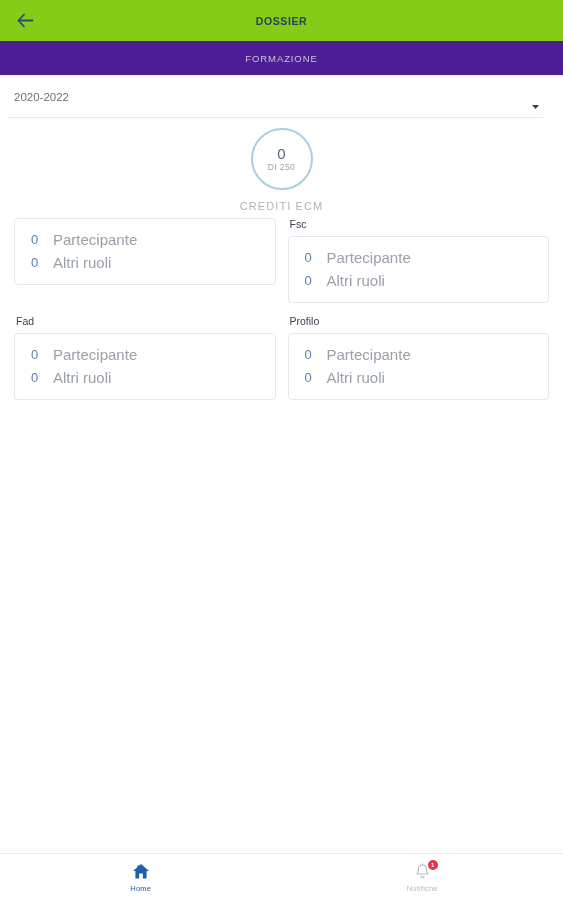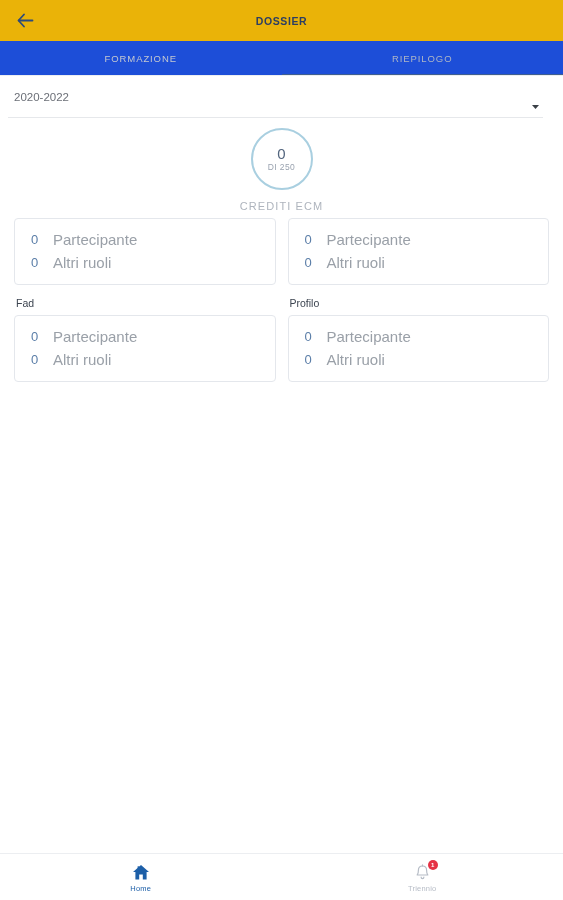--- a/index.html
+++ b/index.html
@@ -19,21 +19,21 @@
     flex-direction: column;
   }
 
   
   .appbar {
     position: relative;
     height: 41px;
     flex: 0 0 41px;
     display: flex;
     align-items: center;
-    background: #eab308;
+    background: #84cc16;
   }
   .back-btn {
     position: absolute;
     left: 8px;
     top: 50%;
     transform: translateY(-50%);
     width: 34px;
     height: 34px;
     display: flex;
     align-items: center;
@@ -49,21 +49,21 @@
     font-weight: 700;
     color: #2c3e63;
   }
 
   
   .tabs {
     flex: 0 0 35px;
     height: 35px;
     display: flex;
     position: relative;
-    background: #1d4ed8;
+    background: #4c1d95;
   }
   .tab {
     flex: 1 1 50%;
     display: flex;
     align-items: center;
     justify-content: center;
     font-size: 9.5px;
     letter-spacing: 0.9px;
     font-weight: 500;
     cursor: pointer;
@@ -205,20 +205,21 @@
 
   
   .spacer { flex: 1 1 auto; }
 
   
   .bottomnav {
     flex: 0 0 47px;
     height: 47px;
     border-top: 1px solid #eceef1;
     display: flex;
+    align-items: center;
     background: #ffffff;
   }
   .navitem {
     flex: 1 1 33.333%;
     display: flex;
     flex-direction: column;
     align-items: center;
     justify-content: center;
     cursor: pointer;
     position: relative;
@@ -268,23 +269,20 @@
         </svg>
       </span>
     </div>
     <div class="appbar-title">DOSSIER</div>
   </div>
 
   <div class="tabs">
     <div class="tab inactive">
       <span>FORMAZIONE</span>
     </div>
-    <div class="tab active">
-      <span>RIEPILOGO</span>
-    </div>
     <div class="tabs-rule"></div>
   </div>
 
   <div class="selectors">
     <div class="select second">
       <span class="sel-value">2020-2022</span>
       <span class="caret">
         <svg width="7" height="4" viewBox="0 0 7 4">
             <path d="M0 0 H7 L3.5 4 Z" fill="#3a3f46"></path>
           </svg>
@@ -309,20 +307,21 @@
           <span class="lbl">Partecipante</span>
         </div>
         <div class="card-row">
           <span class="val">0</span>
           <span class="lbl">Altri ruoli</span>
         </div>
       </div>
     </div>
 
     <div class="card-cell">
+      <div class="card-title">Fsc</div>
       <div class="card">
         <div class="card-row">
           <span class="val">0</span>
           <span class="lbl">Partecipante</span>
         </div>
         <div class="card-row">
           <span class="val">0</span>
           <span class="lbl">Altri ruoli</span>
         </div>
       </div>
@@ -374,19 +373,19 @@
 
     <div class="navitem inactive">
       <div class="navicon">
         <svg width="17" height="17" viewBox="0 0 17 17">
           <path d="M8.5 2 C5.9 2 4.4 3.8 4.4 6.3 C4.4 9.6 3.2 11 3.2 11 L13.8 11 C13.8 11 12.6 9.6 12.6 6.3 C12.6 3.8 11.1 2 8.5 2 Z" fill="none" stroke="#b6bcc6" stroke-width="1.2" stroke-linejoin="round"></path>
           <path d="M7.1 13 C7.1 13.9 7.7 14.6 8.5 14.6 C9.3 14.6 9.9 13.9 9.9 13" fill="none" stroke="#b6bcc6" stroke-width="1.2" stroke-linecap="round"></path>
           <path d="M8.5 0.9 L8.5 2" stroke="#b6bcc6" stroke-width="1.2" stroke-linecap="round"></path>
         </svg>
         <span class="badge">1</span>
       </div>
-      <div class="navlabel">Triennio</div>
+      <div class="navlabel">Notifiche</div>
     </div>
 
 
   </div>
 
 </div>
 
 </body></html>

